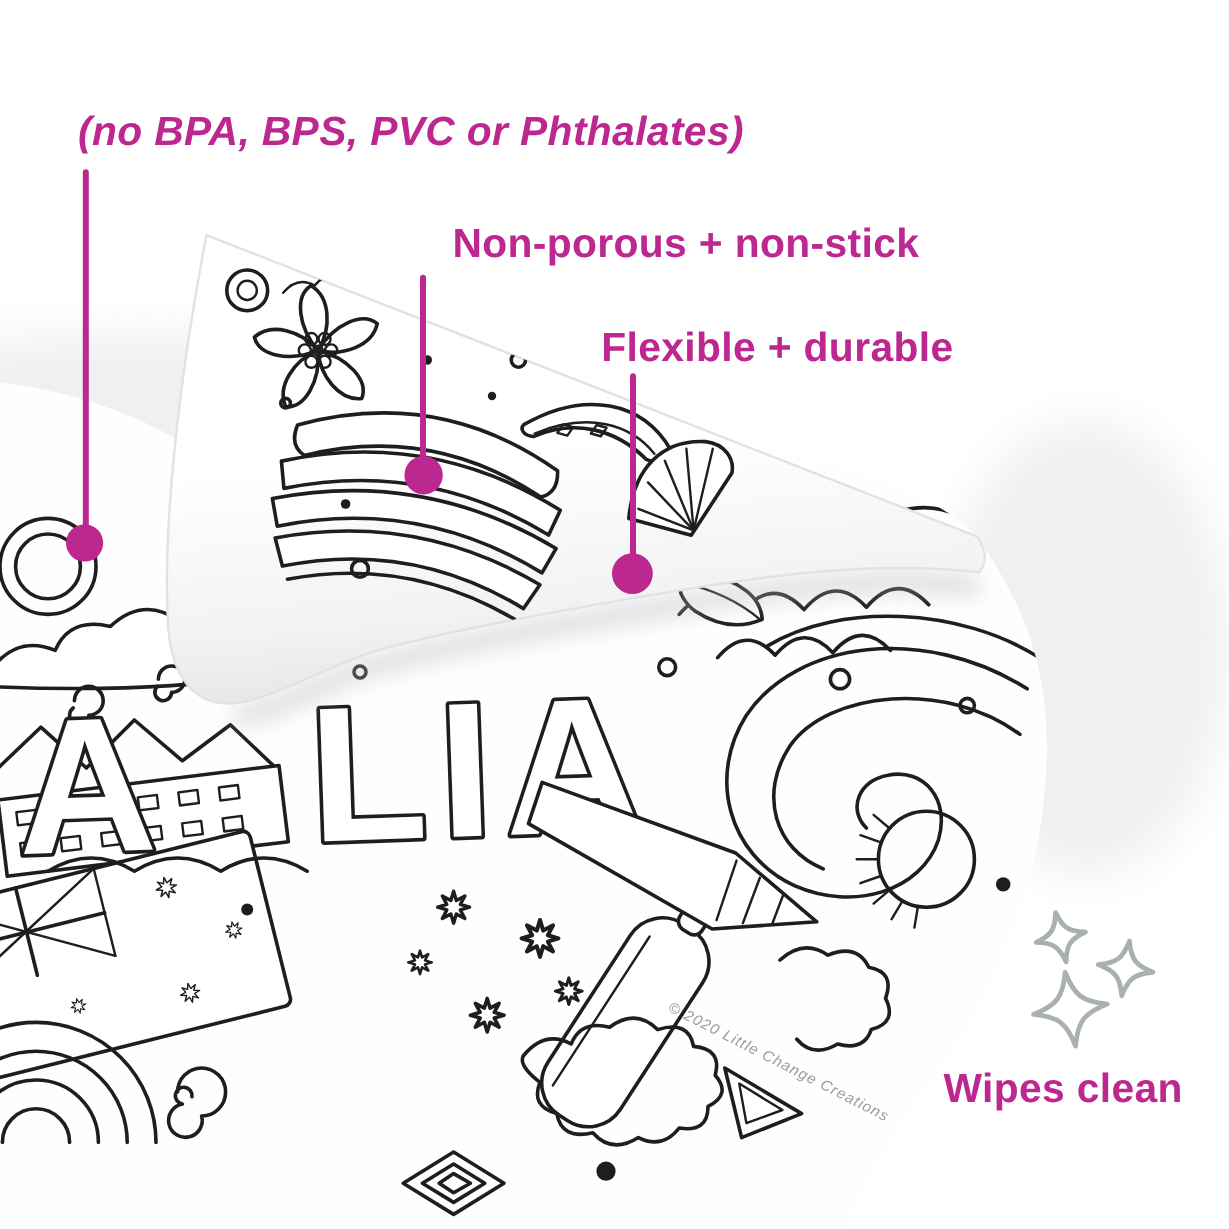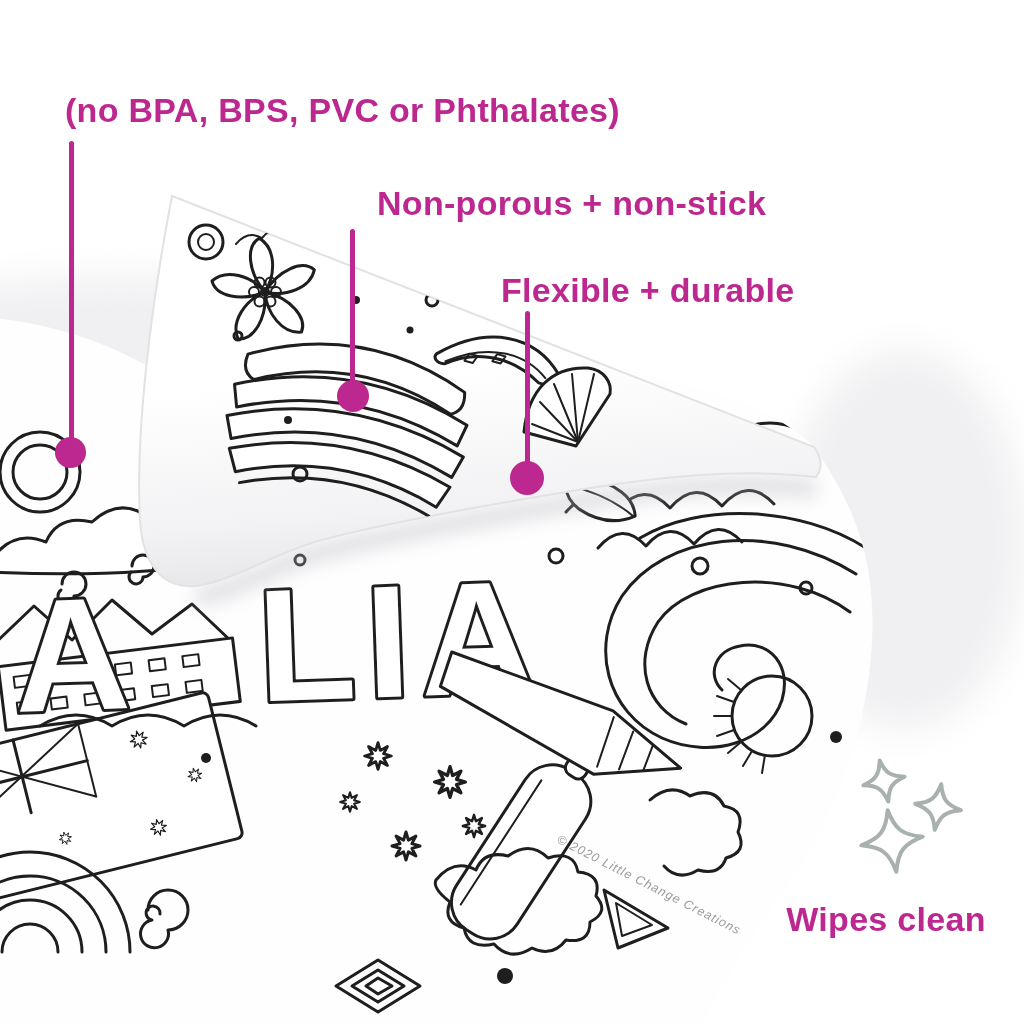--- a/index.html
+++ b/index.html
@@ -5,22 +5,22 @@
   html,body{margin:0;padding:0;background:#ffffff;}
   #stage{position:relative;width:1024px;height:1024px;overflow:hidden;background:#ffffff;
          font-family:"Liberation Sans",sans-serif;}
   svg{position:absolute;left:0;top:0;}
   .doodle{stroke:var(--line_art,#1e1e1e);stroke-width:3;fill:none;stroke-linecap:round;stroke-linejoin:round;}
   .doodle-fill{stroke:var(--line_art,#1e1e1e);stroke-width:3;fill:#ffffff;stroke-linejoin:round;}
   .doodle-dot{fill:var(--line_art,#1e1e1e);stroke:none;}
   .thin{stroke-width:2;}
   .ann{position:absolute;font-weight:700;font-size:34px;line-height:40px;color:var(--accent,#bc2890);
        white-space:nowrap;letter-spacing:.3px;}
-  .ann.italic{}
-  .ann.centered{transform:translateX(-50%);margin-top:12px;}
+  .ann.italic{font-style:italic;}
+  .ann.centered{transform:translateX(-50%);}
   .callout-line{position:absolute;width:5px;background:var(--accent,#bc2890);border-radius:3px;}
   .callout-dot{position:absolute;border-radius:50%;background:var(--accent,#bc2890);}
   .letters{font-family:"Liberation Sans",sans-serif;font-weight:700;fill:#ffffff;
            stroke:var(--line_art,#1e1e1e);stroke-width:6;paint-order:stroke;stroke-linejoin:round;
            font-size:160px;letter-spacing:10px;}
   .copyright{font-family:"Liberation Sans",sans-serif;font-style:italic;font-size:12.5px;
              fill:var(--copyright_gray,#9b9b9b);letter-spacing:1px;}
   .sparkle{stroke:var(--star_gray,#a8b1ad);stroke-width:4;fill:#ffffff;stroke-linejoin:round;}
 </style>
 </head>

